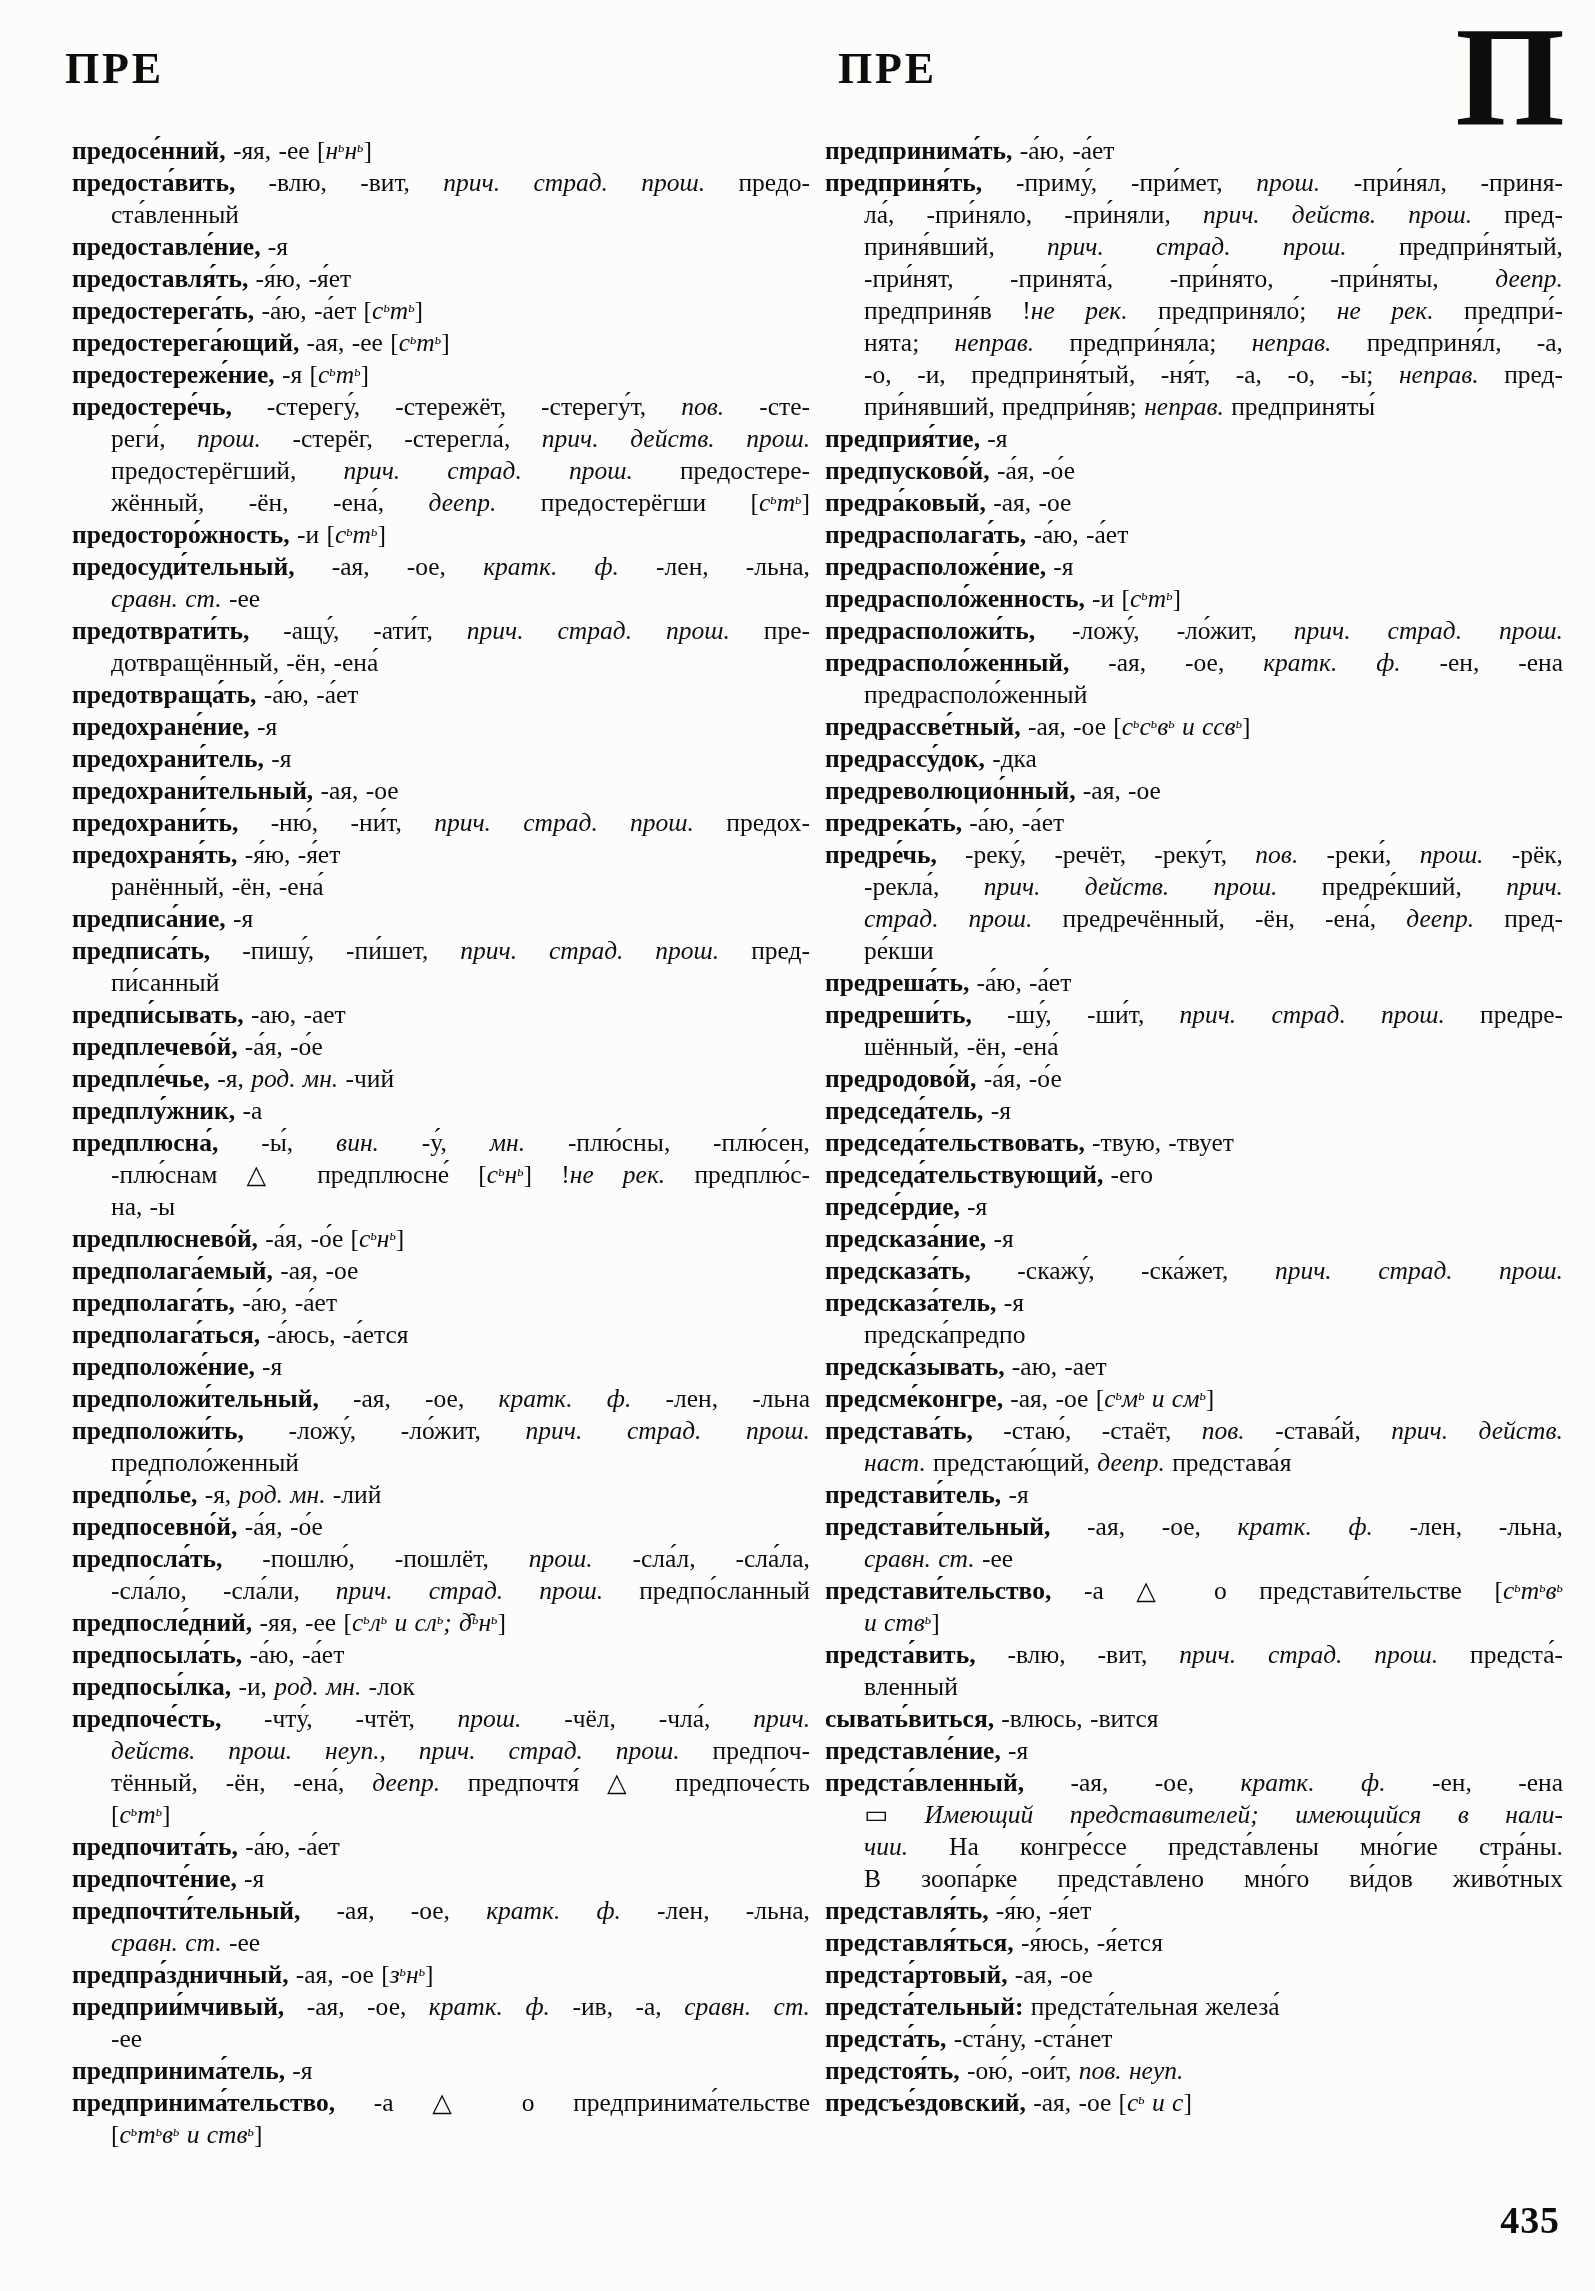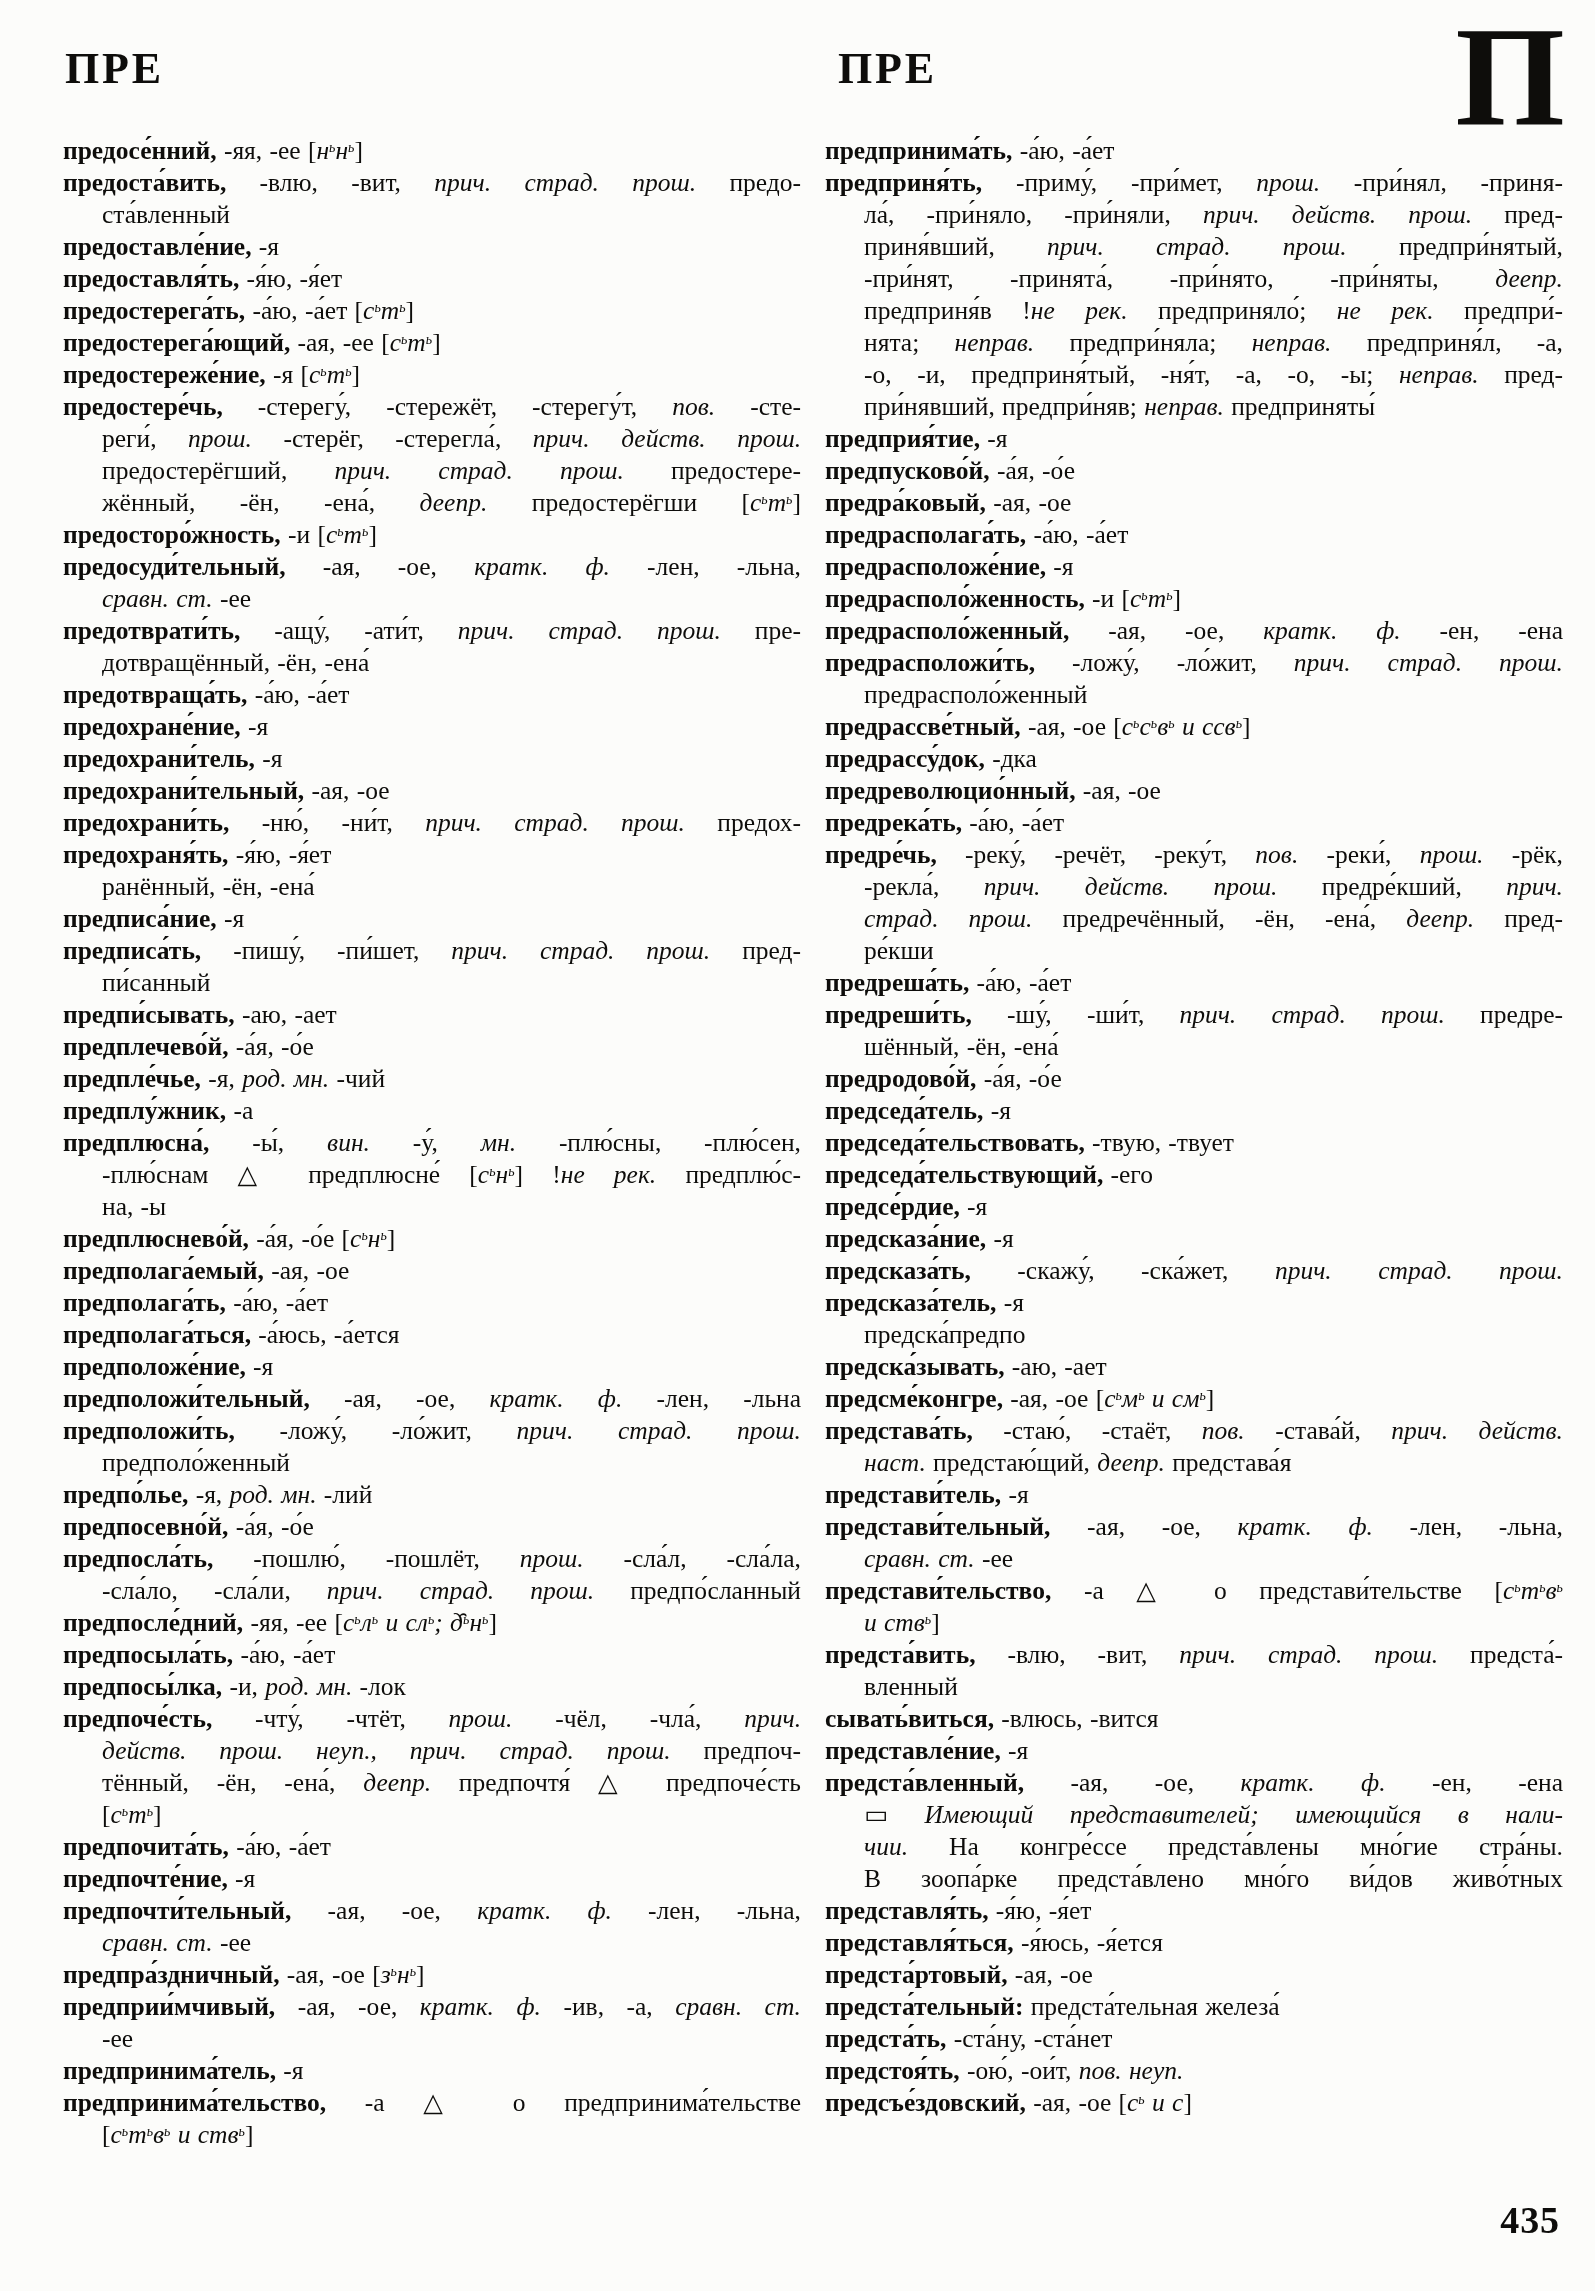--- a/index.html
+++ b/index.html
@@ -15,21 +15,21 @@
   }
   .rh-left{left:65px;}
   .rh-right{left:838px;}
   .section-letter{
     position:absolute;top:5.6px;right:30px;
     font-size:141px;line-height:1;font-weight:bold;
   }
   .col{
     position:absolute;top:135px;width:738px;
   }
-  .col-left{left:63px;}
+  .col-left{left:72px;}
   .col-right{left:825px;}
   .line{
     font-size:25.5px;line-height:32px;min-height:32px;
     width:100%;box-sizing:border-box;
     word-spacing:0.9px;
   }
   .line b{font-weight:700;}
   .line i{font-style:italic;}
   .line sup{font-size:0.55em;vertical-align:0.5em;line-height:0;}
   .ind{padding-left:39px;}
@@ -123,22 +123,22 @@
     <div class="line ind just">предприня́в !<i>не рек.</i> предприняло́; <i>не рек.</i> предпри́-</div>
     <div class="line ind just">нята; <i>неправ.</i> предпри́няла; <i>неправ.</i> предприня́л, -а,</div>
     <div class="line ind just">-о, -и, предприня́тый, -ня́т, -а, -о, -ы; <i>неправ.</i> пред-</div>
     <div class="line ind">при́нявший, предпри́няв; <i>неправ.</i> предприняты́</div>
     <div class="line"><b>предприя́тие,</b> -я</div>
     <div class="line"><b>предпусково́й,</b> -а́я, -о́е</div>
     <div class="line"><b>предра́ковый,</b> -ая, -ое</div>
     <div class="line"><b>предрасполага́ть,</b> -а́ю, -а́ет</div>
     <div class="line"><b>предрасположе́ние,</b> -я</div>
     <div class="line"><b>предрасполо́женность,</b> -и [<i>с<sup>ь</sup>т<sup>ь</sup></i>]</div>
+    <div class="line just"><b>предрасположи́ть,</b> -ложу́, -ло́жит, <i>прич. страд. прош.</i></div>
     <div class="line just"><b>предрасполо́женный,</b> -ая, -ое, <i>кратк. ф.</i> -ен, -ена</div>
-    <div class="line just"><b>предрасположи́ть,</b> -ложу́, -ло́жит, <i>прич. страд. прош.</i></div>
     <div class="line ind">предрасполо́женный</div>
     <div class="line"><b>предрассве́тный,</b> -ая, -ое [<i>с<sup>ь</sup>с<sup>ь</sup>в<sup>ь</sup> и ссв<sup>ь</sup></i>]</div>
     <div class="line"><b>предрассу́док,</b> -дка</div>
     <div class="line"><b>предреволюцио́нный,</b> -ая, -ое</div>
     <div class="line"><b>предрека́ть,</b> -а́ю, -а́ет</div>
     <div class="line just"><b>предре́чь,</b> -реку́, -речёт, -реку́т, <i>пов.</i> -реки́, <i>прош.</i> -рёк,</div>
     <div class="line ind just">-рекла́, <i>прич. действ. прош.</i> предре́кший, <i>прич.</i></div>
     <div class="line ind just"><i>страд. прош.</i> предречённый, -ён, -ена́, <i>деепр.</i> пред-</div>
     <div class="line ind">ре́кши</div>
     <div class="line"><b>предреша́ть,</b> -а́ю, -а́ет</div>

